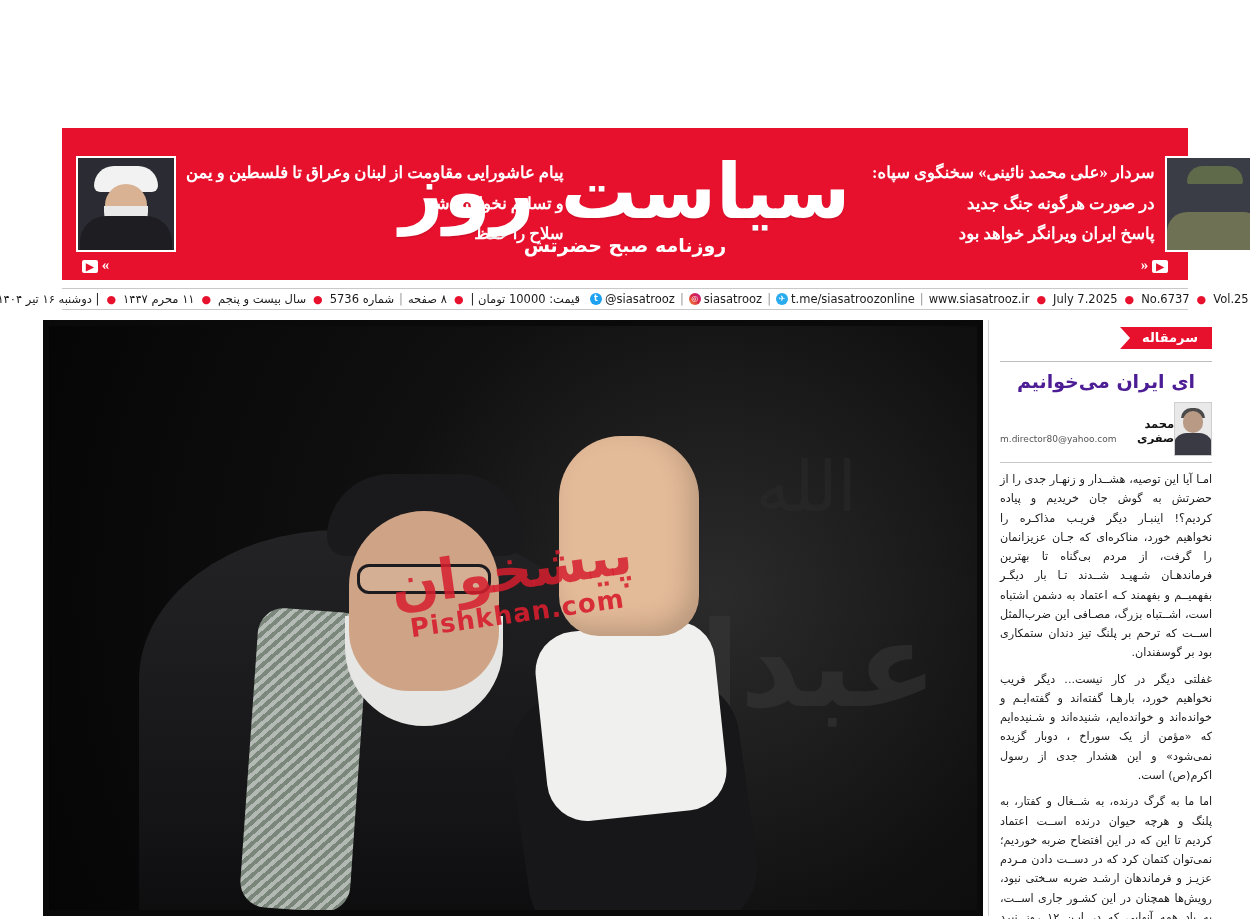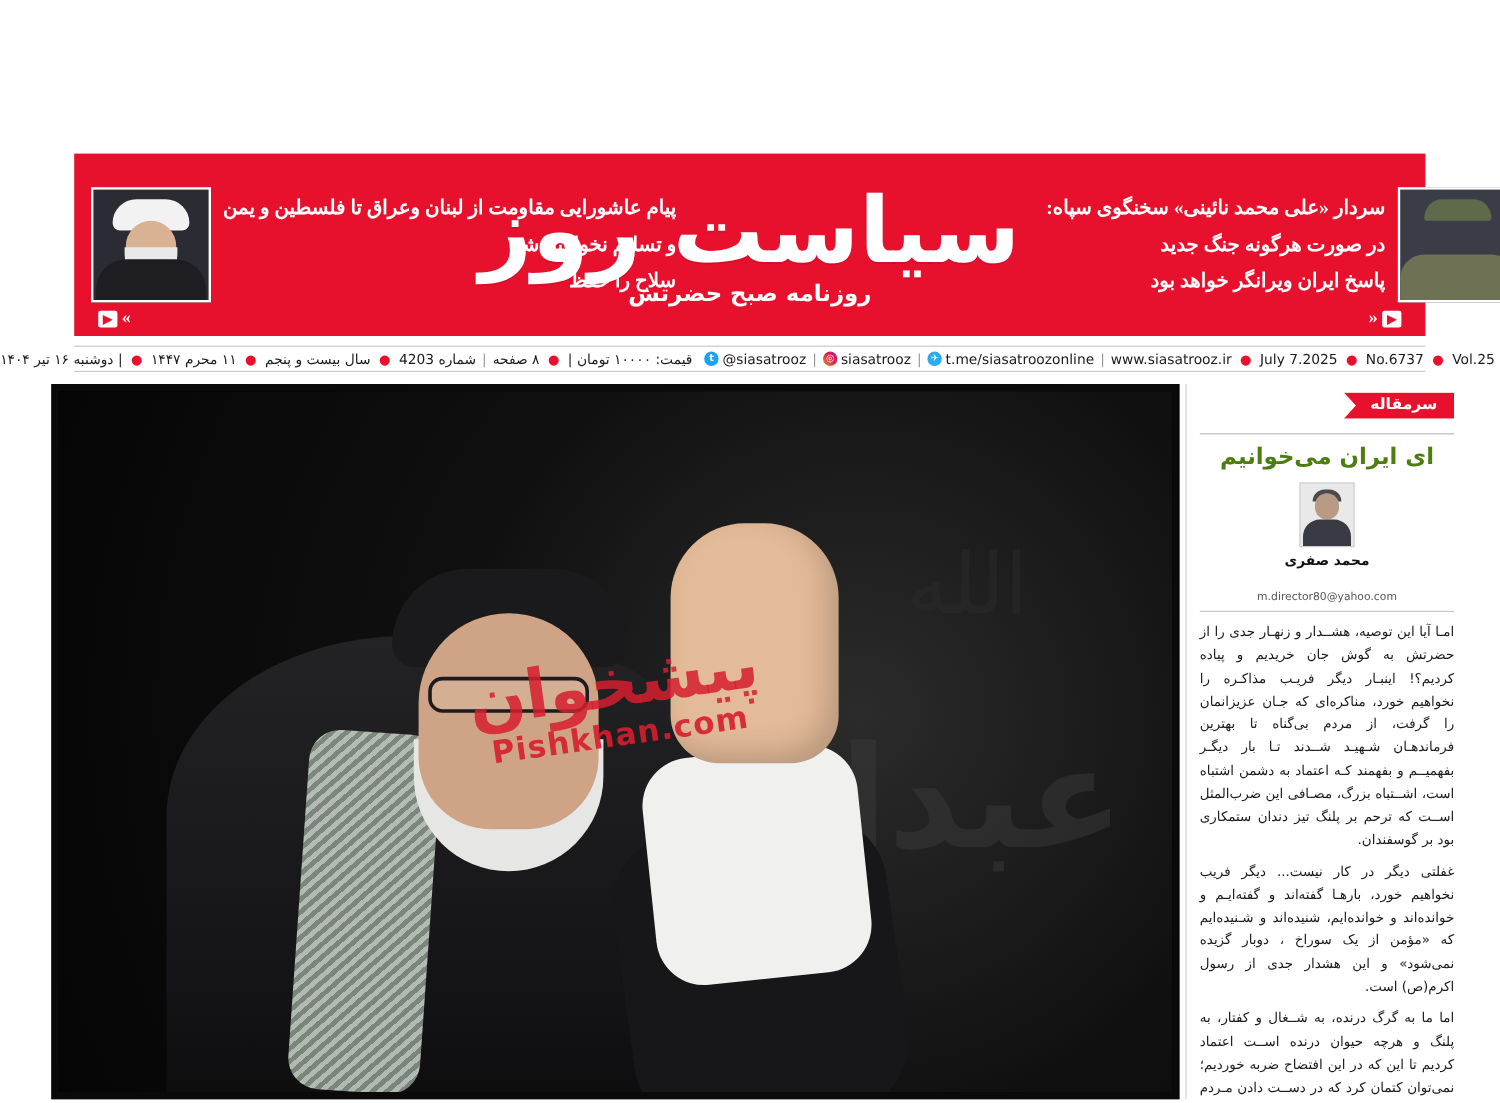--- a/index.html
+++ b/index.html
@@ -364,27 +364,27 @@
     padding: 3px 14px 4px 22px;
     clip-path: polygon(0 0, 100% 0, 100% 100%, 0 100%, 10px 50%);
   }
   .ed-rule {
     border-top: 1px solid #bdbdbd;
     margin-bottom: 8px;
   }
   .ed-title {
     font-size: 19px;
     font-weight: bold;
-    color: #4d7c0f;
+    color: #4c1d95;
     text-align: center;
     margin: 6px 0 10px 0;
   }
   .ed-author {
     display: flex;
-    flex-direction: column;
+    flex-direction: row;
     align-items: center;
     margin-bottom: 6px;
     justify-content: center;
   }
   .ed-avatar {
     width: 46px;
     height: 54px;
     background: #e9e9e9;
     border: 1px solid #cfcfcf;
     position: relative;
@@ -484,25 +484,25 @@
     </div>
   </div>
 
   <div class="infobar">
     <span class="seg">| دوشنبه ۱۶ تیر ۱۴۰۴</span>
     <span class="dot">●</span>
     <span class="seg">۱۱ محرم ۱۴۴۷</span>
     <span class="dot">●</span>
     <span class="seg">سال بیست و پنجم</span>
     <span class="dot">●</span>
-    <span class="seg">شماره 4203</span>
+    <span class="seg">شماره 5736</span>
     <span class="sep">|</span>
     <span class="seg">۸ صفحه</span>
     <span class="dot">●</span>
-    <span class="seg">قیمت: ۱۰۰۰۰ تومان |</span>
+    <span class="seg">قیمت: 10000 تومان |</span>
 
     <span class="seg ltr soc">
       <span class="ic ic-tw">t</span>
       <span>@siasatrooz</span>
     </span>
     <span class="sep">|</span>
     <span class="seg ltr soc">
       <span class="ic ic-ig">◎</span>
       <span>siasatrooz</span>
     </span>

